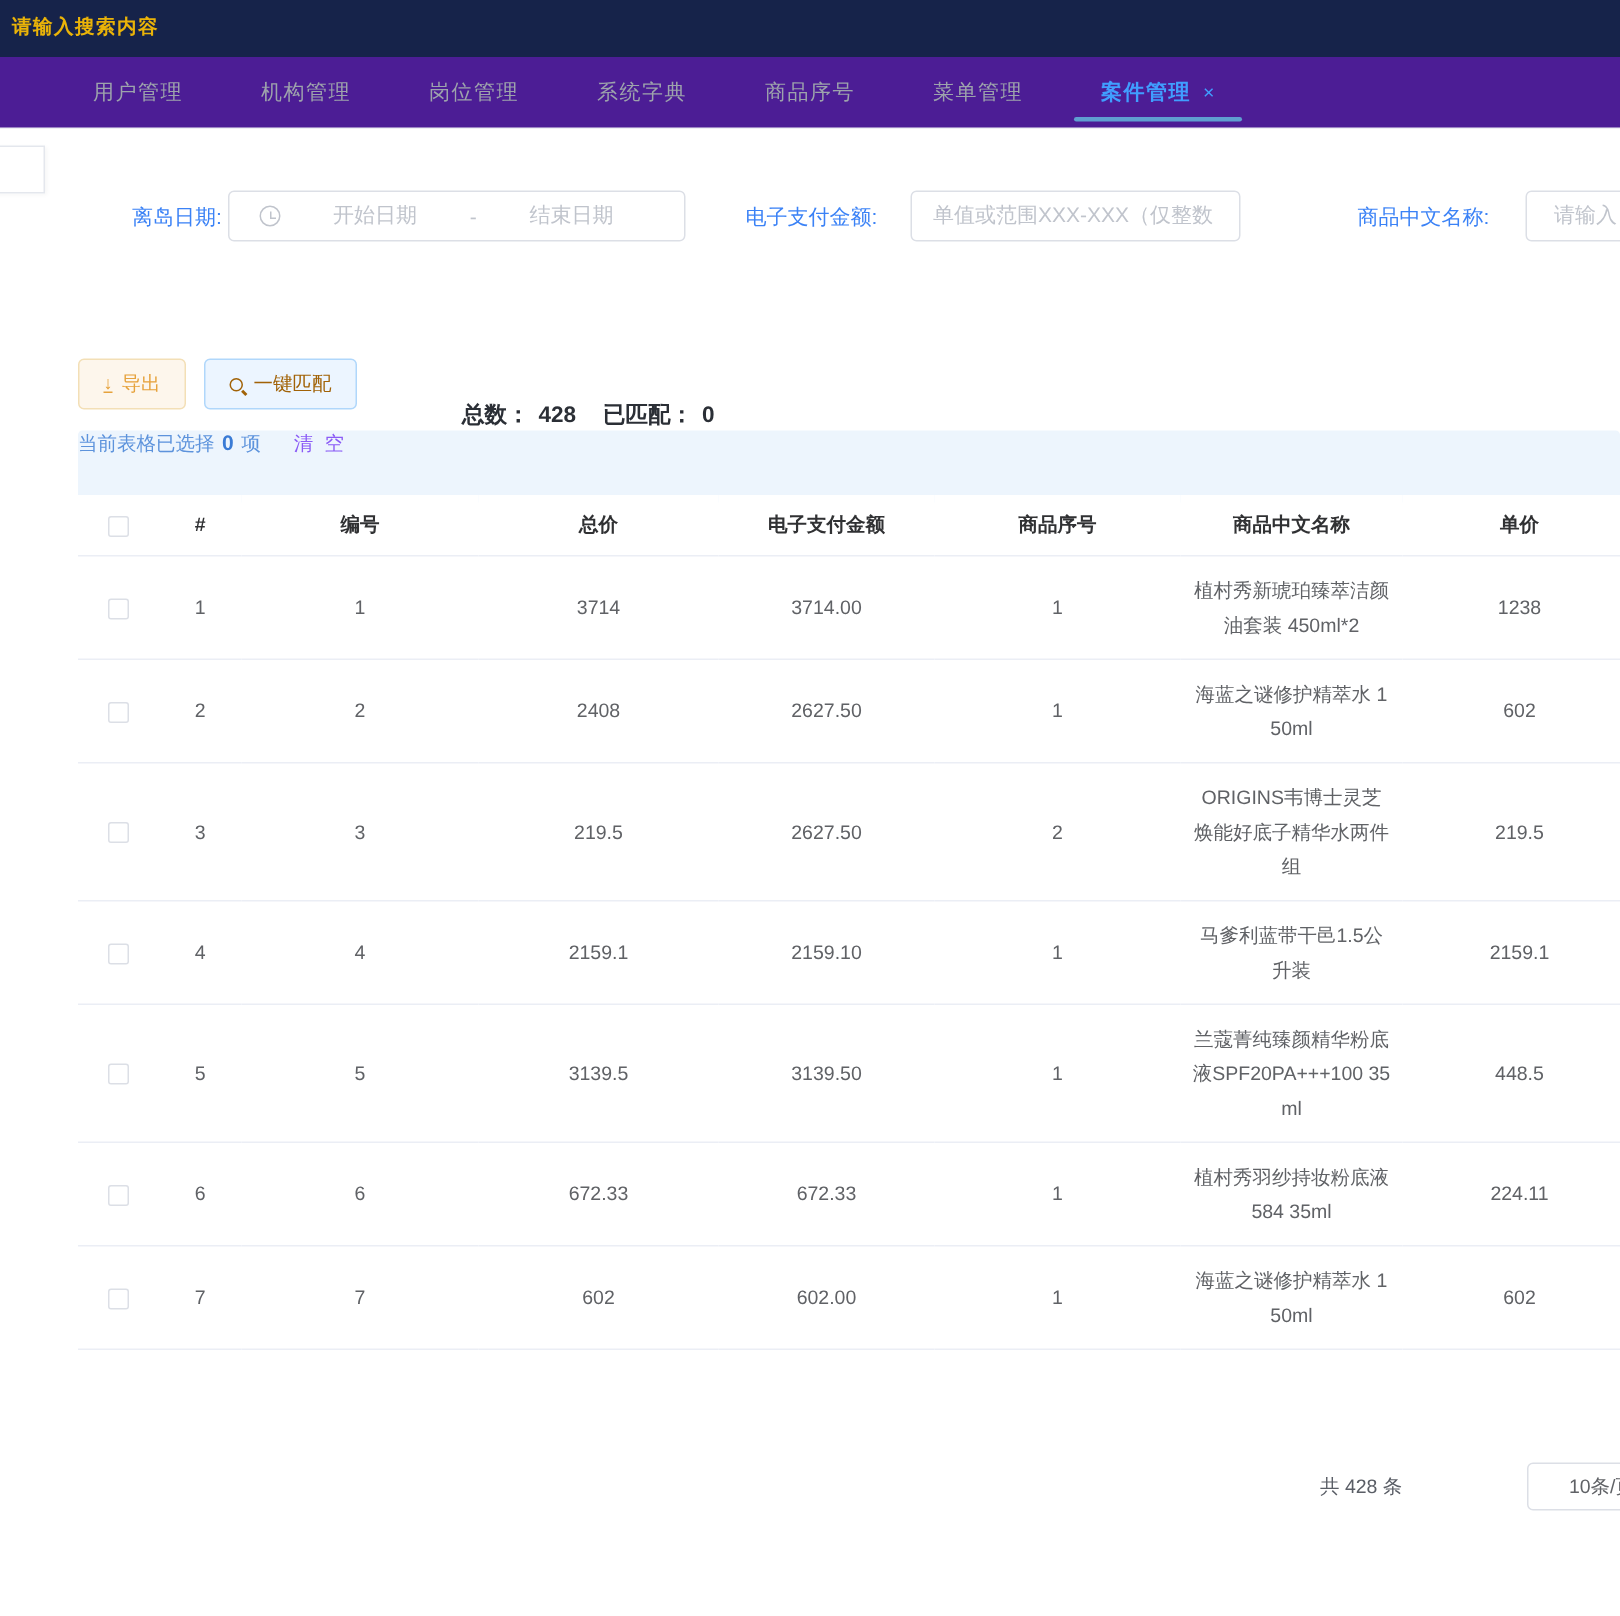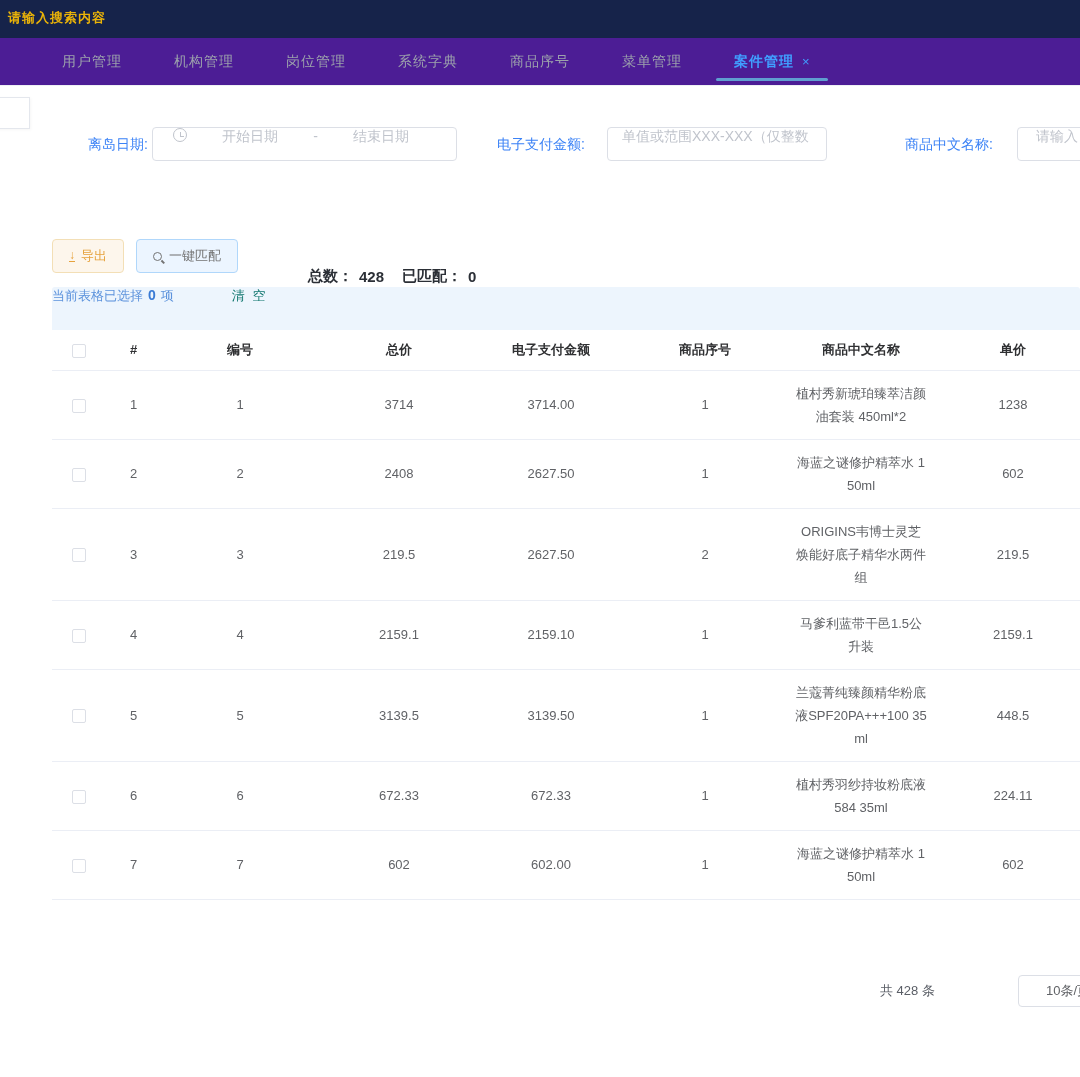--- a/index.html
+++ b/index.html
@@ -25,51 +25,51 @@
   .left-stub { position:absolute; left:-4px; top:97px; width:34px; height:32px; background:#fff;
     border:1px solid #e4e7ed; box-shadow:1px 1px 3px rgba(0,0,0,0.04); }
 
   
   .filter-row { position:absolute; left:0; top:127px; width:1080px; height:34px; }
   .filter-label { position:absolute; top:0; height:34px; line-height:34px; font-size:14px; color:#3b82f6; }
   .lbl-date { left:88px; }
   .lbl-amount { left:497px; }
   .lbl-product { left:905px; }
   .f-input { position:absolute; top:0; height:34px; background:#fff; border:1px solid #dcdfe6;
-    border-radius:4px; display:flex; font-size:14px; color:#c0c4cc; }
+    border-radius:4px; display:flex; align-items:center; font-size:14px; color:#c0c4cc; }
   .date-input { left:152px; width:305px; padding:0 12px; }
   .clock-icon { width:14px; height:14px; border:1px solid #c0c4cc; border-radius:50%; position:relative; flex:0 0 auto; margin-left:8px; }
   .clock-icon::after { content:""; position:absolute; left:6px; top:3px; width:1px; height:5px; background:#c0c4cc; }
   .clock-icon::before { content:""; position:absolute; left:6px; top:7px; width:4px; height:1px; background:#c0c4cc; }
   .date-start { flex:1; text-align:center; }
   .date-sep { flex:0 0 auto; color:#c0c4cc; }
   .date-end { flex:1; text-align:center; }
   .amount-input { left:607px; width:220px; padding:0 14px; }
   .product-input { left:1017px; width:120px; padding:0 18px; }
 
   
   .toolbar { position:absolute; left:52px; top:238px; height:36px; display:flex; align-items:center; }
   .btn { height:34px; border-radius:4px; font-size:13px; display:flex; align-items:center;
     padding:0 16px; cursor:pointer; }
   .btn-export { background:#fdf6ec; border:1px solid #f3dfb6; color:#e6a23c; }
-  .btn-match { background:#ecf5ff; border:1px solid #b0d7fb; color:#737373; margin-left:12px; }
+  .btn-match { background:#ecf5ff; border:1px solid #b0d7fb; color:#a16207; margin-left:12px; }
   .dl-icon { display:inline-block; border-bottom:1.5px solid currentColor; padding-bottom:1px; margin-right:6px; font-size:12px; line-height:10px; }
   .search-icon { width:9px; height:9px; border:1.5px solid currentColor; border-radius:50%; position:relative; margin-right:7px; }
   .search-icon::after { content:""; position:absolute; width:4px; height:1.5px; background:currentColor;
     transform:rotate(45deg); left:7px; top:8px; }
   .counts { margin-left:70px; font-size:15px; color:#2b2f36; display:flex; align-items:center; font-weight:bold;margin-top:41px; }
   .counts .val { margin:0 18px 0 6px; }
   .counts .val:last-child { margin-right:0; }
 
   
   .selectbar { position:absolute; left:52px; top:287px; width:1028px; height:48px; background:#edf5fd;
     border-radius:3px; display:flex; align-items:flex-start; padding-left:0; font-size:13px; color:#5d93dc; }
   .selectbar .sel-count { font-weight:bold; color:#3a7bd5; margin:0 5px; font-size:14px; }
   .selectbar .sel-suffix { margin-right:22px; }
-  .clear-link { color:#0f766e; cursor:pointer; letter-spacing:2px;margin-left:36px; }
+  .clear-link { color:#8b5cf6; cursor:pointer; letter-spacing:2px; }
 
   
   .table-wrap { position:absolute; left:52px; top:330px; width:1028px; height:575px; overflow:hidden; }
   table { border-collapse:collapse; table-layout:fixed; width:1039px; }
   col.c-check{width:54px;} col.c-num{width:55px;} col.c-code{width:158px;} col.c-total{width:160px;}
   col.c-epay{width:144px;} col.c-seq{width:164px;} col.c-name{width:148px;} col.c-price{width:156px;}
   th { height:40px; font-size:13px; color:#303133; font-weight:bold; text-align:center;
     border-bottom:1px solid #ebeef5; background:#fff; }
   td { font-size:13px; color:#606266; text-align:center; border-bottom:1px solid #ebeef5;
     padding:11px 8px; line-height:23px; }

